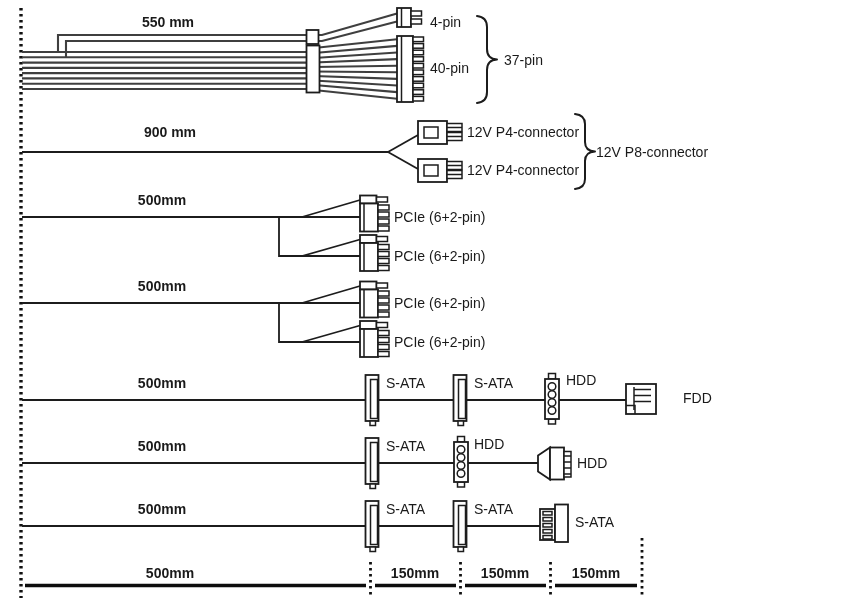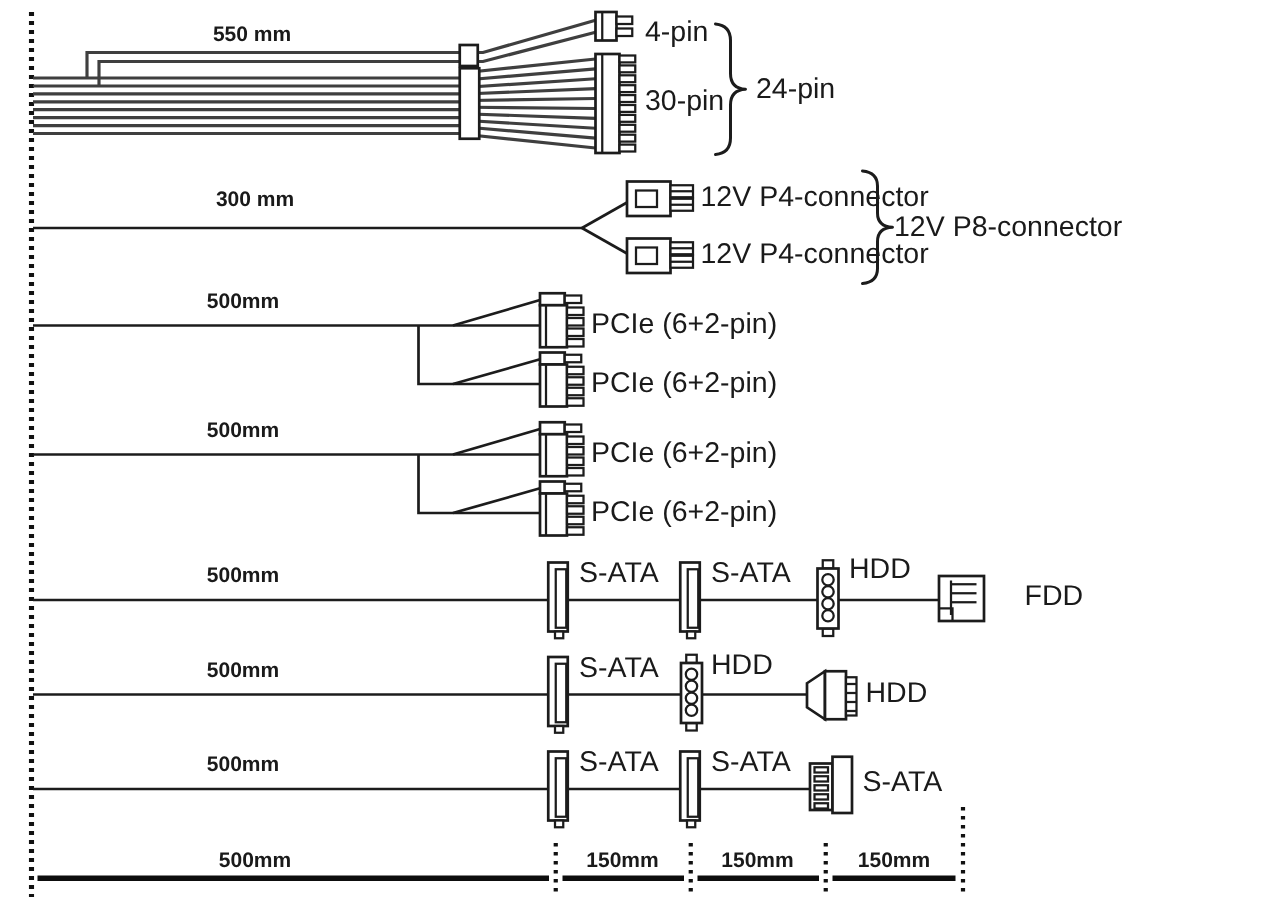--- a/index.html
+++ b/index.html
@@ -9,21 +9,21 @@
   
   .w{fill:none;stroke:#1c1c1c;stroke-width:1.8;}
   .bw{fill:none;stroke:#3f3f3f;stroke-width:2.1;}
   .cn{fill:#ffffff;stroke:#1c1c1c;stroke-width:1.8;}
   .p{stroke-width:1.5;}
   .dot{fill:none;stroke:#111;stroke-width:3.4;stroke-dasharray:2.6 3.4;}
   .ruler{fill:none;stroke:#0d0d0d;stroke-width:3.6;}
   .sep{fill:none;stroke:#111;stroke-width:2.8;stroke-dasharray:2.4 3.6;}
   .brace{fill:none;stroke:#1c1c1c;stroke-width:2;stroke-linecap:round;stroke-linejoin:round;}
   
-  .lbl{position:absolute;white-space:nowrap;font-size:19px;transform:translateY(-50%);}
+  .lbl{position:absolute;white-space:nowrap;font-size:14px;transform:translateY(-50%);}
   .len{font-weight:700;font-size:14px;transform:translate(-50%,-50%);}
 </style>
 </head>
 <body>
 
 <div class="stage">
 
 <svg width="845" height="600" viewBox="0 0 845 600">
   <defs>
 
@@ -193,24 +193,24 @@
   </g>
   <g>
     <line x1="370.5" y1="562" x2="370.5" y2="598" class="sep"></line>
     <line x1="460.5" y1="562" x2="460.5" y2="598" class="sep"></line>
     <line x1="550.5" y1="562" x2="550.5" y2="598" class="sep"></line>
   </g>
 </svg>
 
 <div class="lbl len" style="left:168px;top:22px">550 mm</div>
 <div class="lbl" style="left:430px;top:22px">4-pin</div>
-<div class="lbl" style="left:430px;top:68px">30-pin</div>
-<div class="lbl" style="left:504px;top:60px">24-pin</div>
-
-<div class="lbl len" style="left:170px;top:132px">300 mm</div>
+<div class="lbl" style="left:430px;top:68px">40-pin</div>
+<div class="lbl" style="left:504px;top:60px">37-pin</div>
+
+<div class="lbl len" style="left:170px;top:132px">900 mm</div>
 <div class="lbl" style="left:467px;top:131.5px">12V P4-connector</div>
 <div class="lbl" style="left:467px;top:169.5px">12V P4-connector</div>
 <div class="lbl" style="left:596px;top:151.5px">12V P8-connector</div>
 
 <div class="lbl len" style="left:162px;top:200px">500mm</div>
 <div class="lbl" style="left:394px;top:217px">PCIe (6+2-pin)</div>
 <div class="lbl" style="left:394px;top:256px">PCIe (6+2-pin)</div>
 
 <div class="lbl len" style="left:162px;top:286px">500mm</div>
 <div class="lbl" style="left:394px;top:303px">PCIe (6+2-pin)</div>

